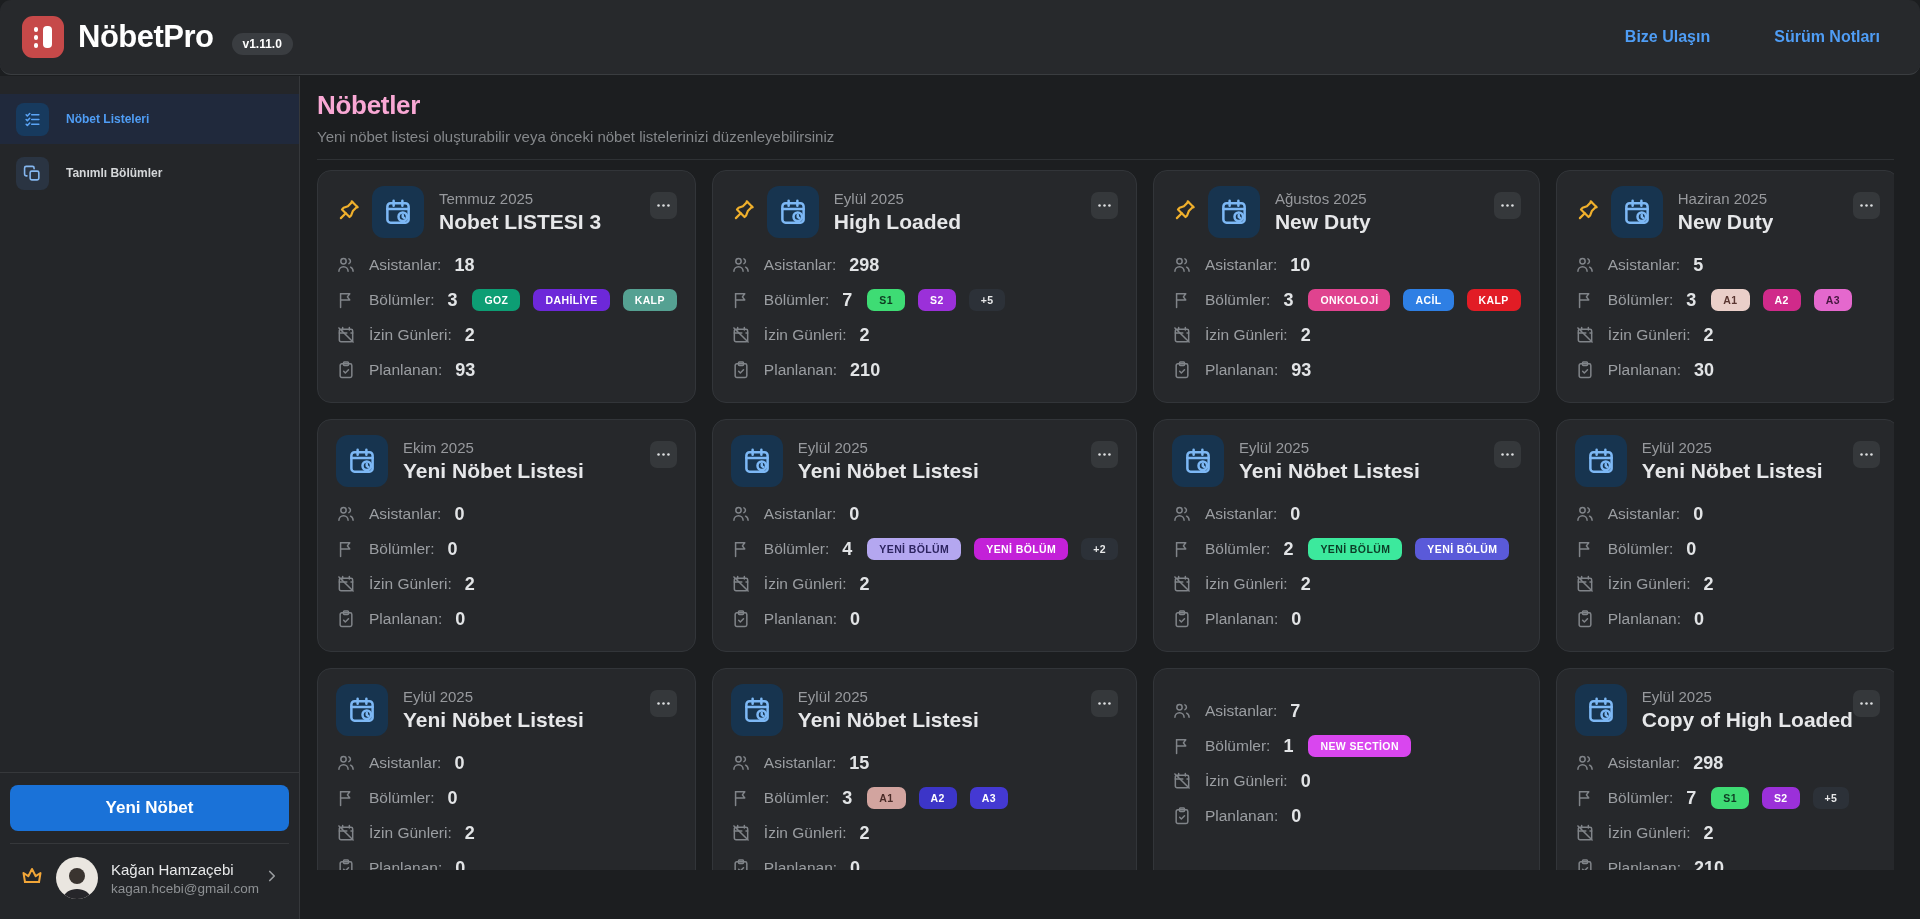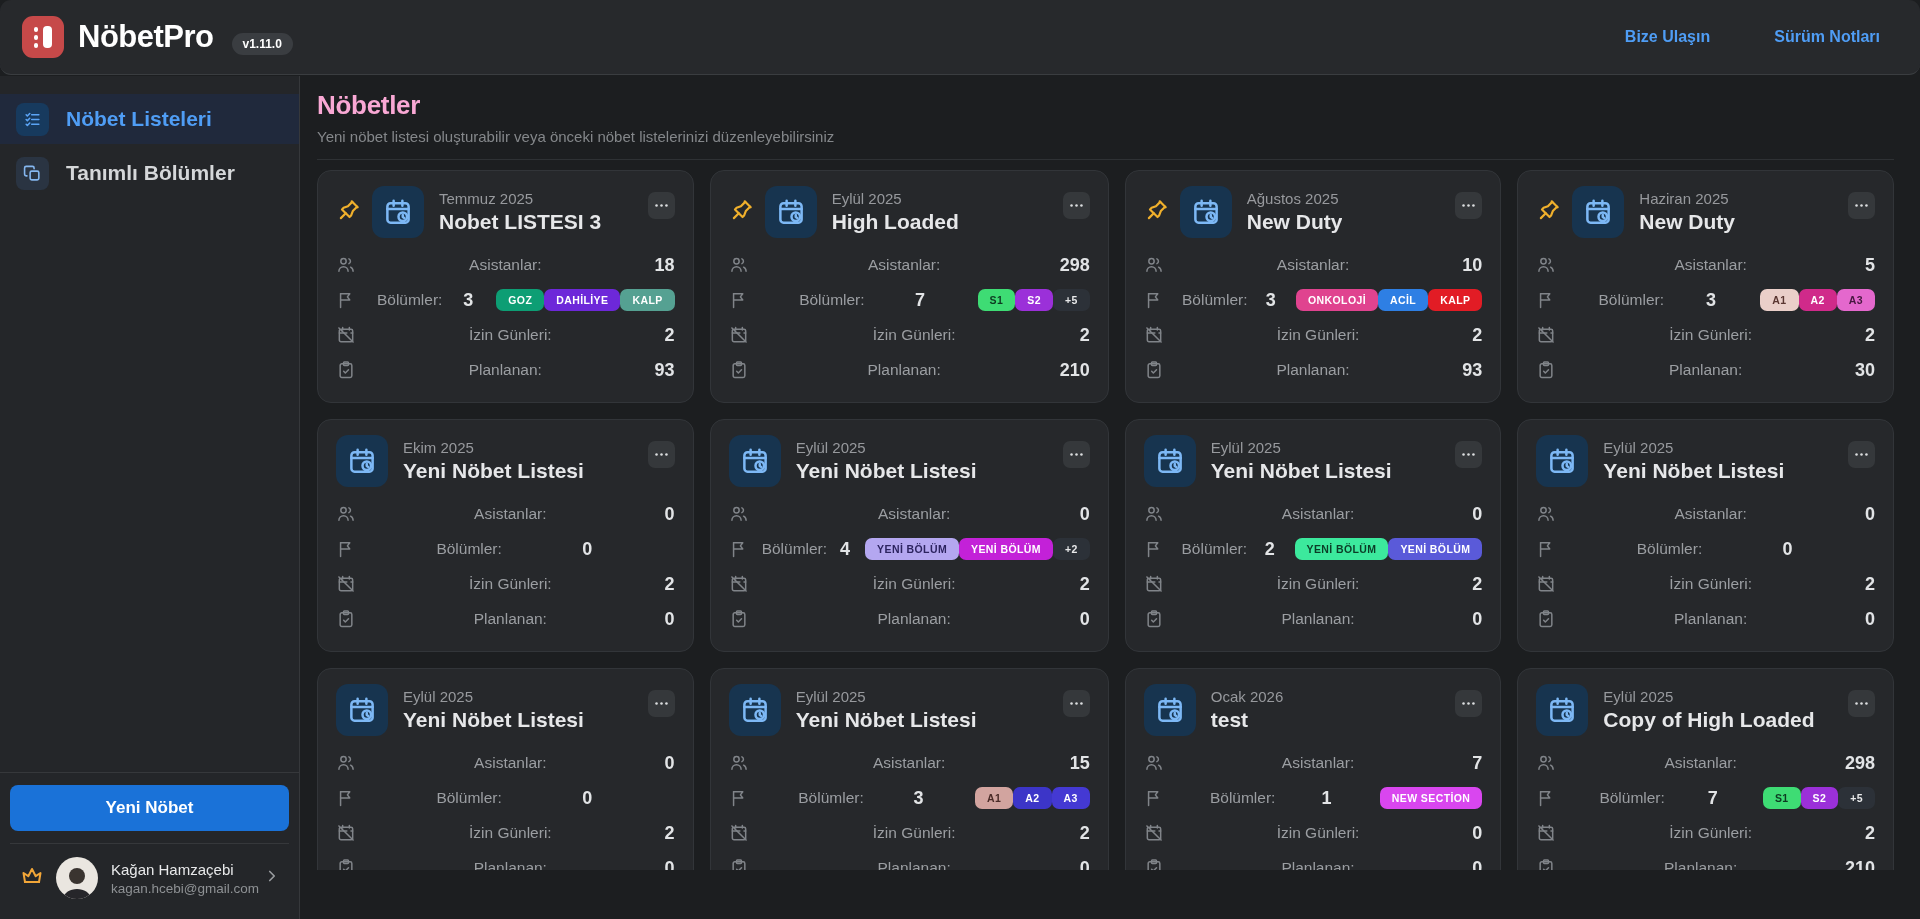--- a/index.html
+++ b/index.html
@@ -29,21 +29,21 @@
   .nav-list { padding-top:18px; display:flex; flex-direction:column; gap:4px; }
   .nav-item { height:50px; display:flex; align-items:center; padding-left:16px; gap:17px;
               cursor:pointer; }
   .nav-item.active { background:#20293c; }
   .nav-tile { width:33px; height:33px; border-radius:8px; background:#2a3442;
               display:flex; align-items:center; justify-content:center; flex:none;}
   .nav-item.active .nav-tile { background:#173a5e; }
   .nav-tile svg { width:19px; height:19px; stroke:#85b7f0; fill:none;
                   stroke-width:2; stroke-linecap:round; stroke-linejoin:round; }
   .nav-item.active .nav-tile svg { stroke:#5ba4f5; }
-  .nav-label { color:#d5d7d9; font-size:21px; font-weight:bold; }
+  .nav-label { color:#d5d7d9; font-size:12px; font-weight:bold; }
   .nav-item.active .nav-label { color:#4f9df5; }
 
   .sidebar-spacer { flex:1; }
   .sidebar-bottom { border-top:1px solid #36383b; padding:12px 10px 10px; }
   .new-duty-btn { width:100%; height:46px; background:#1a72d8; border:none; border-radius:8px;
                   color:#fff; font-size:17px; font-weight:bold; cursor:pointer;
                   font-family:"Liberation Sans", sans-serif;}
   .user-row { border-top:1px solid #36383b; margin-top:12px; padding:13px 8px 10px 10px;
               display:flex; align-items:center; cursor:pointer;}
   .crown svg { width:24px; height:24px; stroke:#f2a638; fill:none; stroke-width:2;
@@ -80,27 +80,27 @@
   .head-texts { margin-left:15px; min-width:0; }
   .card-month { color:#97999d; font-size:15px; }
   .card-title { color:#e6e7e9; font-size:21px; font-weight:bold; margin-top:3px;
                 white-space:nowrap; overflow:hidden; text-overflow:ellipsis; max-width:240px;}
   .menu-btn { margin-left:auto; width:27px; height:27px; border-radius:7px; background:#35383b;
               border:none; display:flex; align-items:center; justify-content:center;
               cursor:pointer; flex:none; align-self:flex-start; margin-top:6px;}
   .menu-btn svg { width:17px; height:17px; fill:#dcdee0; }
 
   .card-rows { margin-top:16px; display:flex; flex-direction:column; gap:13px; }
-  .info-row { display:flex; align-items:center; height:22px;justify-content:space-between; }
+  .info-row { display:flex; align-items:center; height:22px; }
   .row-icon { width:20px; height:20px; margin-right:13px; flex:none;}
   .row-icon svg { width:20px; height:20px; stroke:#808489; fill:none; stroke-width:1.8;
                   stroke-linecap:round; stroke-linejoin:round; }
   .row-label { color:#9b9ea2; font-size:15.5px; }
   .row-value { color:#e2e4e6; font-size:18px; font-weight:bold; margin-left:13px; }
-  .badge-list { display:flex; margin-left:15px; }
+  .badge-list { display:flex; gap:13px; margin-left:15px; }
   .badge { font-size:10.5px; font-weight:bold; letter-spacing:0.4px; border-radius:7px;
            padding:5px 12px; white-space:nowrap; }
 </style>
 </head>
 <body>
 
 <header class="topbar">
   <div class="logo-wrap">
     <div class="logo-tile">
       <span class="logo-bar-dots">
@@ -943,42 +943,20 @@
                   <rect x="9" y="2.5" width="6" height="4" rx="1"></rect>
                   <path d="M9.2 13.5l2 2 3.8-3.8"></path>
                 </svg>
         </span>
         <span class="row-label">Planlanan:</span>
         <span class="row-value">0</span>
       </div>
     </div>
   </section>
         <section class="card">
-    <div class="card-head">
-
-      <span class="cal-tile">
-        <svg viewBox="0 0 24 24">
-                <rect x="3.5" y="5" width="17" height="15.5" rx="2.5"></rect>
-                <path d="M8.5 3v4M15.5 3v4M3.5 9.5h17"></path>
-                <circle cx="15.8" cy="15.8" r="3.4" fill="#17344f"></circle>
-                <path d="M15.8 14.3v1.7l1.2 0.8"></path>
-              </svg>
-      </span>
-      <span class="head-texts">
-        <div class="card-month">Ocak 2026</div>
-        <div class="card-title">test</div>
-      </span>
-      <button class="menu-btn">
-        <svg viewBox="0 0 24 24">
-                <circle cx="5" cy="12" r="1.8"></circle>
-                <circle cx="12" cy="12" r="1.8"></circle>
-                <circle cx="19" cy="12" r="1.8"></circle>
-              </svg>
-      </button>
-    </div>
     <div class="card-rows">
       <div class="info-row">
         <span class="row-icon">
           <svg viewBox="0 0 24 24">
                   <circle cx="9" cy="7.5" r="3.2"></circle>
                   <path d="M3.5 19.5c0-3 2.5-5.5 5.5-5.5s5.5 2.5 5.5 5.5"></path>
                   <path d="M15.5 4.6a3.2 3.2 0 0 1 0 5.8M17.5 14.6c1.8 0.9 3 2.7 3 4.9"></path>
                 </svg>
         </span>
         <span class="row-label">Asistanlar:</span>

